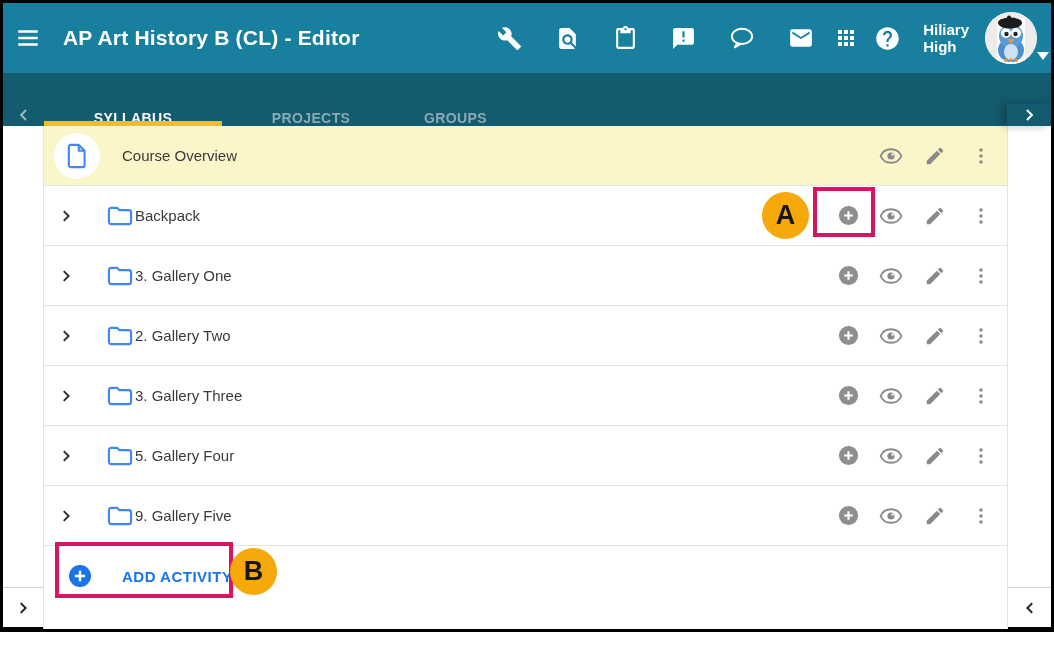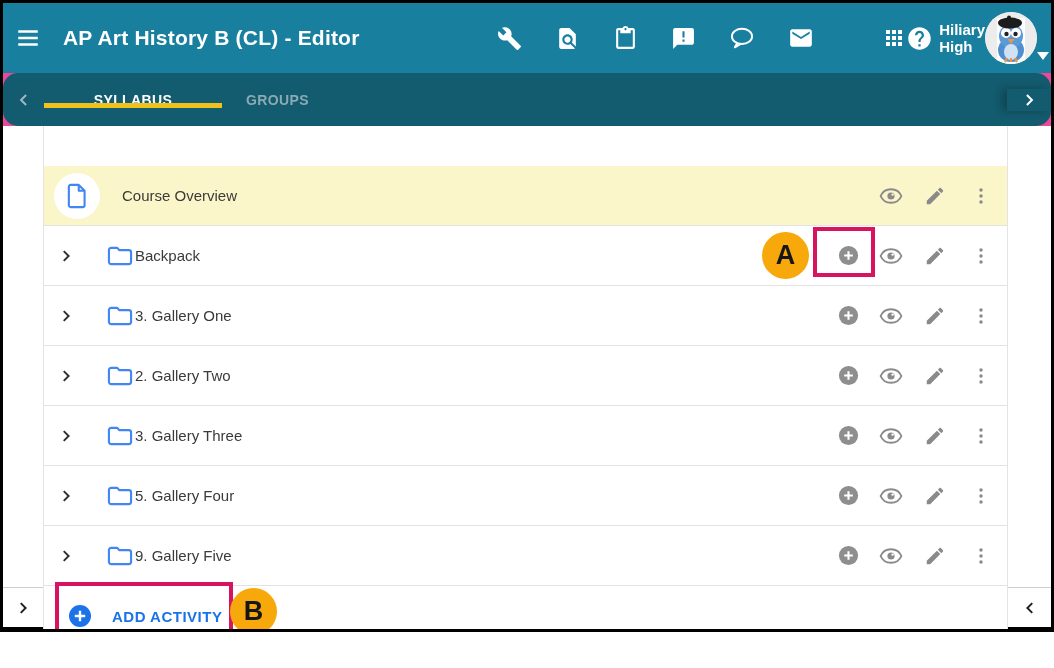--- a/index.html
+++ b/index.html
@@ -3,63 +3,63 @@
 <meta charset="utf-8">
 <style>
   html,body{margin:0;padding:0;background:#fff;}
   .screen{position:relative;width:1054px;height:632px;box-sizing:border-box;border:3px solid #000;
           background:#ec4899;font-family:"Liberation Sans",sans-serif;overflow:hidden;}
   
   .appbar{position:relative;height:70px;background:#187f9e;display:flex;align-items:center;padding:0 12px;box-sizing:border-box;}
   .iconbtn{background:none;border:none;padding:0;margin:0;cursor:pointer;display:flex;align-items:center;justify-content:center;}
   .app-title{margin-left:22px;font-size:21px;font-weight:bold;color:#fff;letter-spacing:.2px;white-space:nowrap;}
   .tool-group{position:absolute;left:494px;top:0;height:70px;display:flex;align-items:center;gap:33px;}
-  .right-group{position:absolute;right:14px;top:0;height:70px;display:flex;align-items:center;gap:0;}
+  .right-group{position:absolute;right:14px;top:0;height:70px;display:flex;align-items:center;gap:16px;}
   .user-name{color:#fff;font-weight:bold;font-size:15px;line-height:17px;margin-left:6px;}
   .avatar-wrap{position:relative;width:52px;height:52px;margin-left:0;}
   .avatar{width:52px;height:52px;border-radius:50%;overflow:hidden;background:#ececec;display:block;}
   .caret{position:absolute;right:-12px;bottom:4px;width:0;height:0;border-left:6px solid transparent;border-right:6px solid transparent;border-top:8px solid #fff;}
   
-  .tabbar{height:53px;background:#135b6e;display:flex;align-items:center;border-radius:15px;}
+  .tabbar{height:53px;background:#135b6e;display:flex;align-items:flex-end;}
   .tab-back{width:41px;flex:0 0 41px;display:flex;align-items:center;justify-content:center;background:#135b6e;border:none;cursor:pointer;}
   .tabs{flex:1;display:flex;overflow:hidden;}
   .tab{flex:0 0 178px;display:flex;align-items:center;justify-content:center;position:relative;color:#8aaab4;
        font-size:14px;font-weight:bold;letter-spacing:.4px;cursor:pointer;white-space:nowrap;}
   .tab.active{color:#fff;}
   .tab.active::after{content:"";position:absolute;left:0;right:0;bottom:0;height:5px;background:#eec11d;}
   .tab.clipped{justify-content:flex-start;padding-left:24px;box-sizing:border-box;}
   .tab-fwd{width:44px;flex:0 0 44px;display:flex;align-items:center;justify-content:center;background:#135b6e;border:none;cursor:pointer;box-shadow:-5px 0 9px rgba(0,0,0,.25);z-index:2;}
   
   .gutter-left{position:absolute;left:0;top:123px;bottom:0;width:41px;border-right:1px solid #e4e4e4;background:#fff;box-sizing:border-box;}
   .gutter-right{position:absolute;right:0;top:123px;bottom:0;width:44px;border-left:1px solid #e4e4e4;background:#fff;box-sizing:border-box;}
   .gutter-cell{position:absolute;left:0;right:0;bottom:0;height:42px;border-top:1px solid #cfcfcf;display:flex;align-items:center;justify-content:center;background:#fff;border-left:none;border-right:none;cursor:pointer;}
   
   .rows{position:absolute;left:41px;right:44px;top:123px;bottom:0;background:#fff;}
   .row{position:relative;height:60px;box-sizing:border-box;border-bottom:1px solid #e3e3e3;display:flex;align-items:center;}
-  .row.highlight{background:#fbf6c9;margin-top:40px;}
+  .row.highlight{background:#fbf6c9;}
   .expand{width:44px;flex:0 0 44px;display:flex;align-items:center;justify-content:center;background:none;border:none;cursor:pointer;}
   .item-icon{width:30px;height:30px;margin-left:17px;display:flex;align-items:center;justify-content:center;}
   .doc-circle{width:46px;height:46px;margin-left:10px;border-radius:50%;background:#fff;display:flex;align-items:center;justify-content:center;}
   .rlabel{font-size:15px;color:#3a3a3a;cursor:pointer;}
   .row.highlight .rlabel{margin-left:22px;}
   .act{position:absolute;top:50%;transform:translateY(-50%);width:24px;height:24px;background:none;border:none;padding:0;cursor:pointer;display:flex;align-items:center;justify-content:center;}
   .act.menu{right:14px;}
   .act.edit{right:60px;}
   .act.view{right:104px;}
   .act.add{right:147px;}
   
   .anno-box{position:absolute;border:4px solid #d6145f;box-sizing:border-box;background:transparent;z-index:3;pointer-events:none;}
   .box-a{left:769px;top:1px;width:62px;height:50px;}
   .badge{position:absolute;width:47px;height:47px;border-radius:50%;background:#f7a80b;color:#161616;display:flex;align-items:center;justify-content:center;font-size:27px;font-weight:bold;z-index:4;}
   .badge-a{left:718px;top:6px;}
   
   .add-row{position:relative;height:60px;display:flex;align-items:center;}
   .box-b{left:11px;top:-4px;width:178px;height:56px;}
   .badge-b{left:186px;top:2px;}
-  .add-activity{display:flex;align-items:center;gap:20px;margin-left:24px;background:none;border:none;cursor:pointer;padding:0;}
+  .add-activity{display:flex;align-items:center;gap:30px;margin-left:24px;background:none;border:none;cursor:pointer;padding:0;}
   .add-activity .lbl{color:#1a73e8;font-size:15px;font-weight:bold;letter-spacing:.5px;white-space:nowrap;}
   svg{display:block;}
 </style>
 </head>
 <body>
 
 <div class="screen">
 
   <header class="appbar">
     <button class="iconbtn" title="Menu">
@@ -142,20 +142,21 @@
   </header>
 
   <nav class="tabbar">
     <button class="tab-back">
       <svg width="20" height="20" viewBox="0 0 24 24">
           <path d="M14.5 6 L8.5 12 L14.5 18" stroke="#9fb8c1" stroke-width="2.4" fill="none"></path>
         </svg>
     </button>
     <div class="tabs">
       <div class="tab active">SYLLABUS</div>
+      <div class="tab">PROJECTS</div>
       <div class="tab clipped">GROUPS</div>
     </div>
     <button class="tab-fwd">
       <svg width="20" height="20" viewBox="0 0 24 24">
           <path d="M9.5 6 L15.5 12 L9.5 18" stroke="#fff" stroke-width="2.4" fill="none"></path>
         </svg>
     </button>
   </nav>
 
   <div class="gutter-left">

